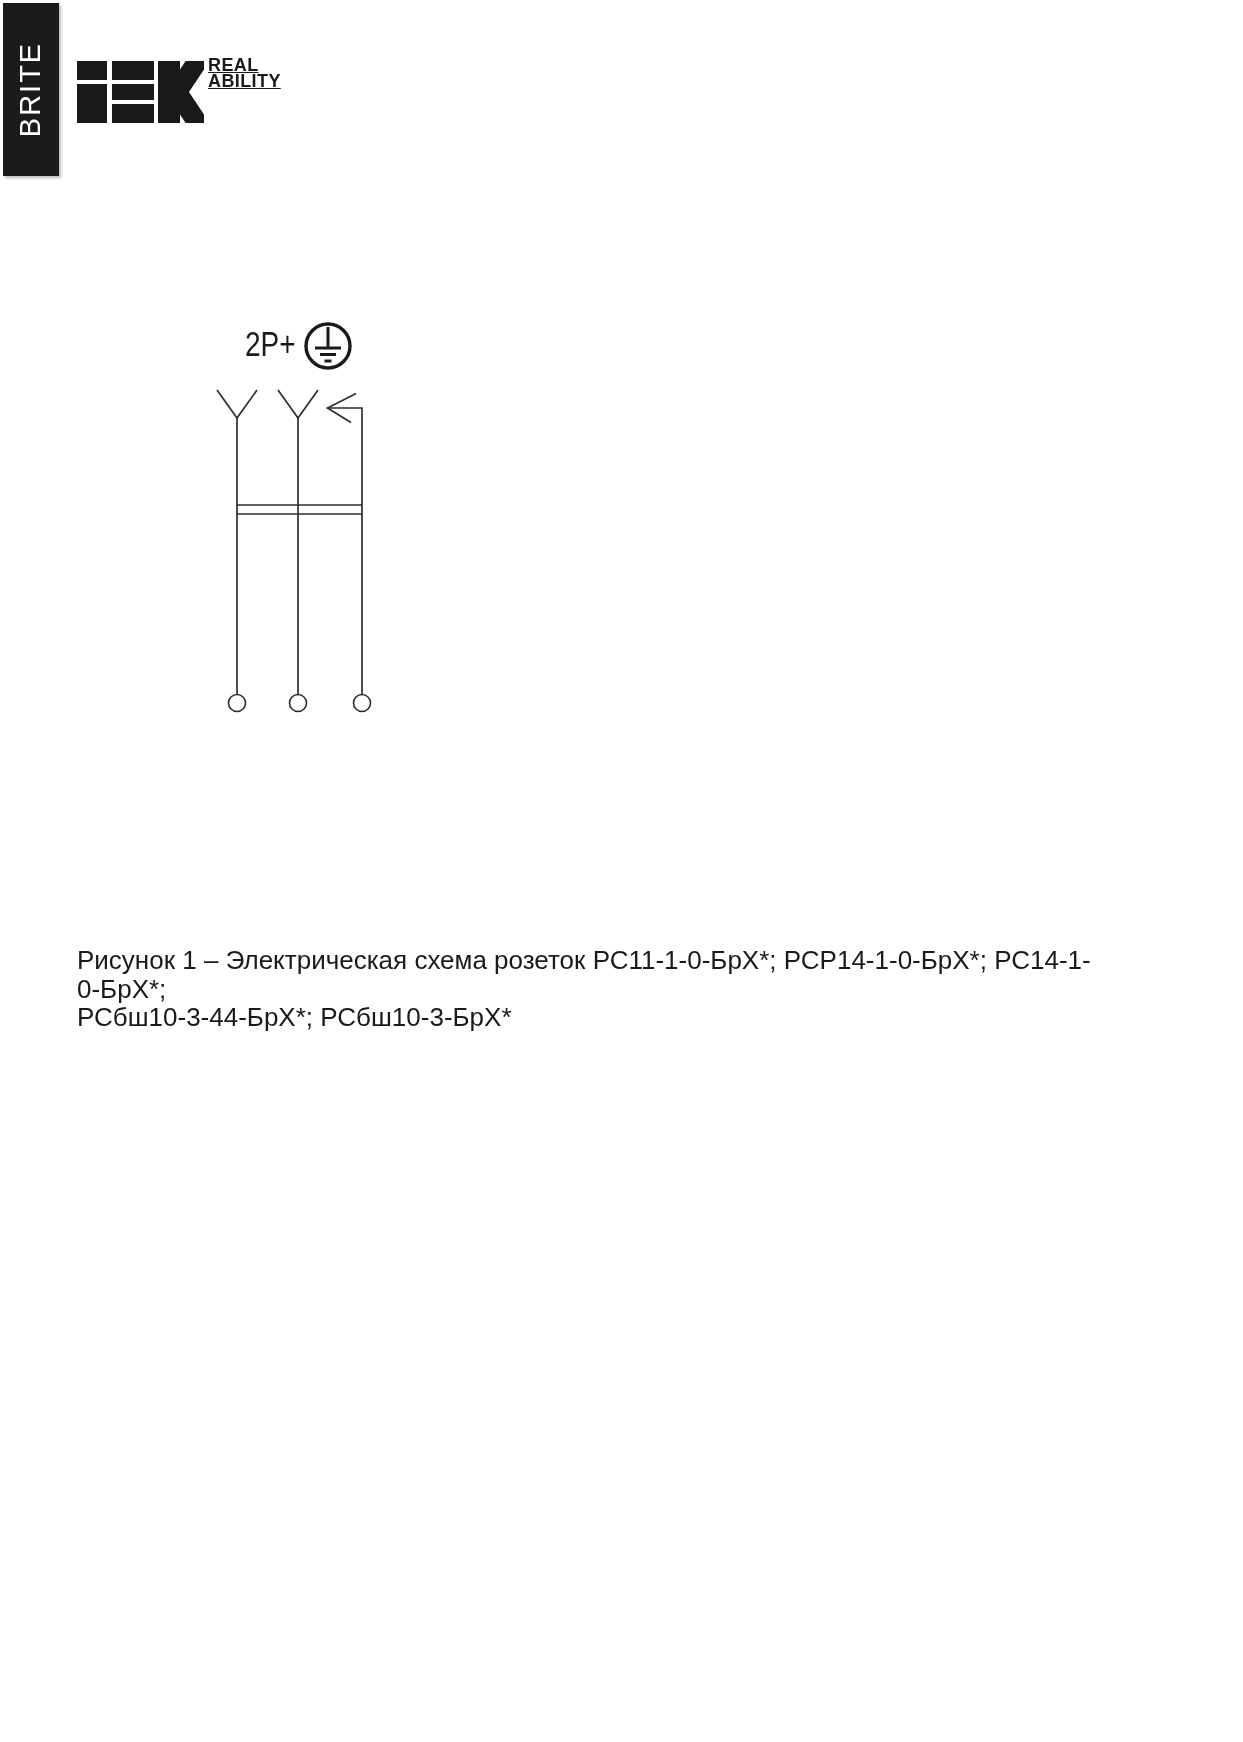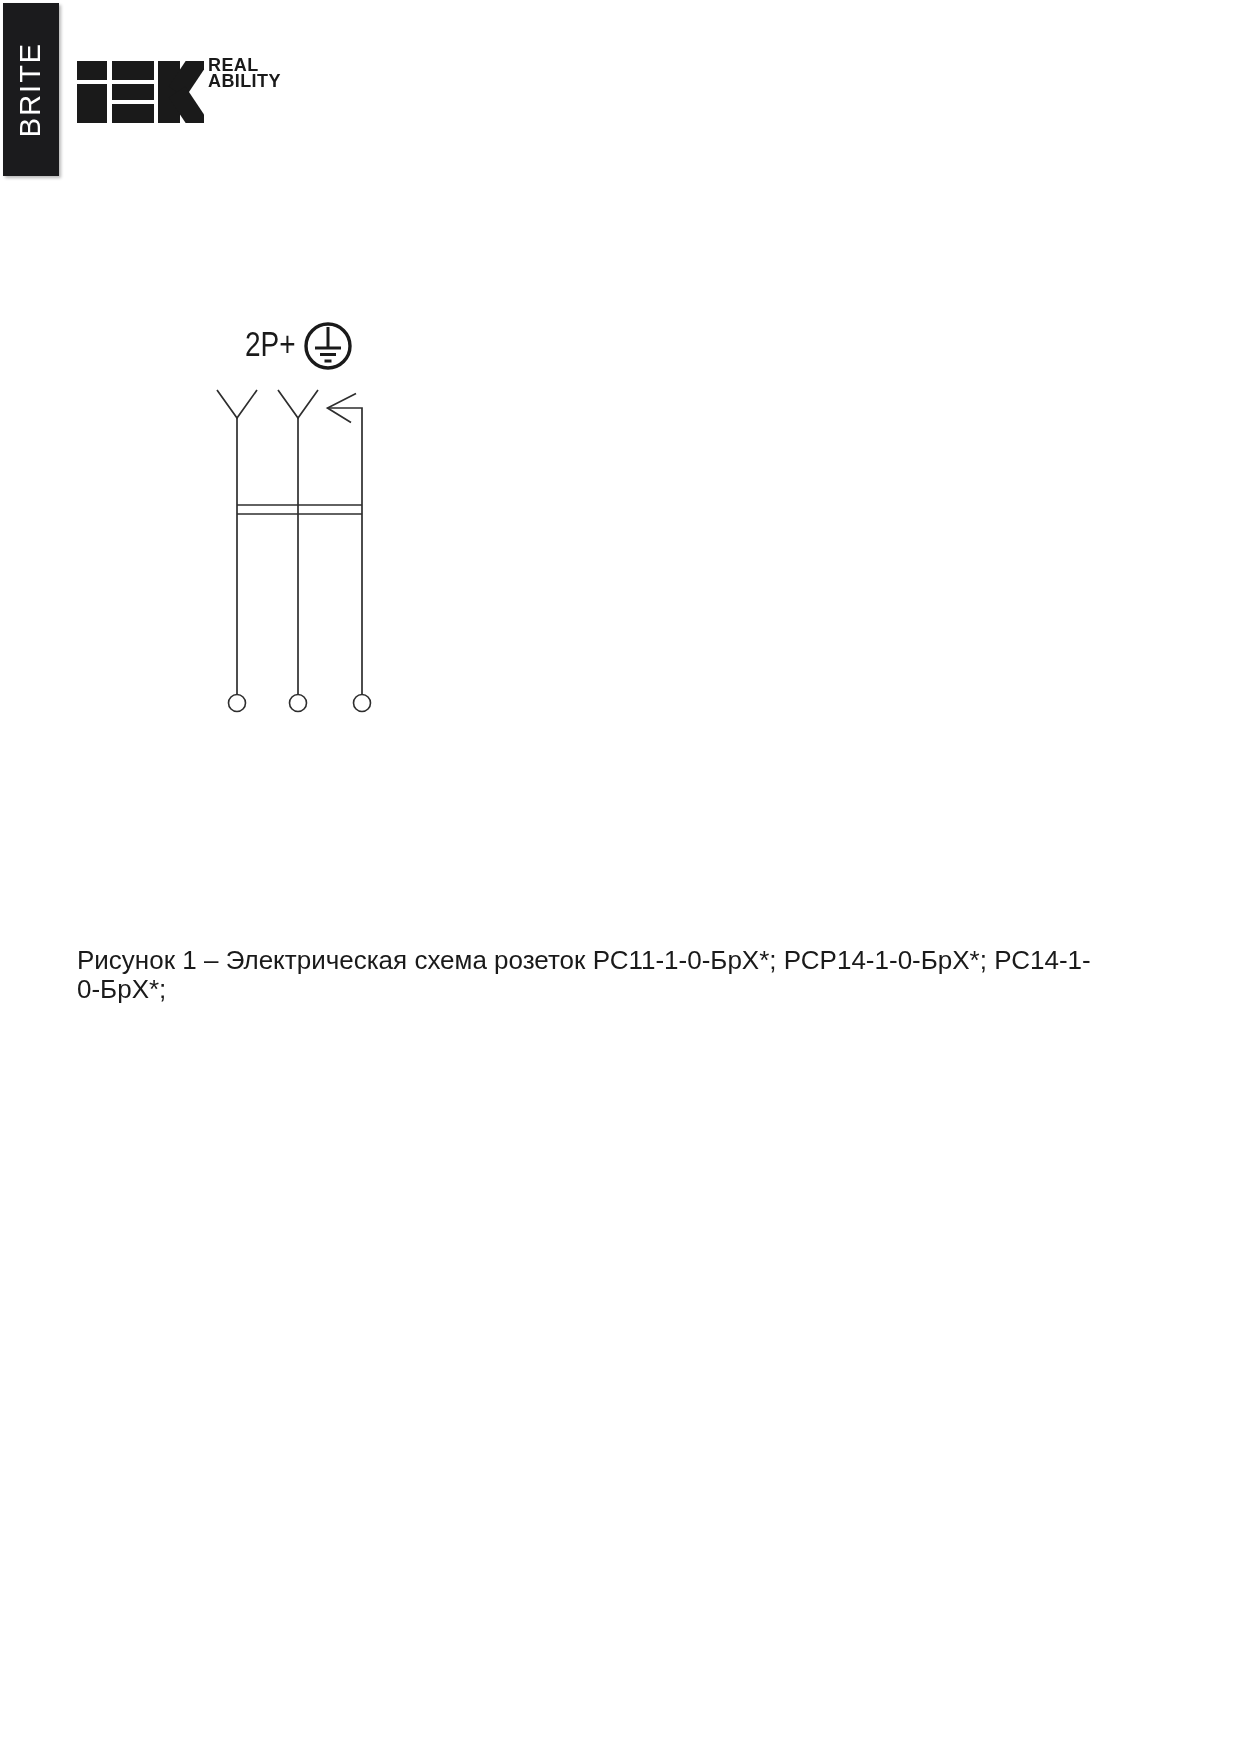--- a/index.html
+++ b/index.html
@@ -27,21 +27,21 @@
     letter-spacing: 2px;
     white-space: nowrap;
     font-weight: 400;
   }
 
   
   .iek-logo { position: absolute; left: 77px; top: 61px; }
   .brand-tagline {
     position: absolute; left: 208px; top: 58px;
     font-weight: 700; font-size: 18px; line-height: 15.5px;
-    letter-spacing: 0.4px; color: #1a1a1a;
+    letter-spacing: 0.4px; color: #1a1a1a; text-decoration: underline;
   }
 
   
   .schematic-svg { position: absolute; left: 0; top: 0; }
   .pole-label {
     position: absolute; left: 245px; top: 326px;
     font-size: 35px; line-height: 1; color: #1a1a1a;
     transform: scaleX(0.8); transform-origin: left top;
     white-space: nowrap;
   }
@@ -116,13 +116,14 @@
     <g stroke-width="1.6" fill="#ffffff">
       <circle cx="237" cy="703" r="8.5"></circle>
       <circle cx="298" cy="703" r="8.5"></circle>
       <circle cx="362" cy="703" r="8.5"></circle>
     </g>
   </g>
 </svg>
 
 <div class="figure-caption">
   <div>Рисунок 1 – Электрическая схема розеток РС11-1-0-БрХ*; РСР14-1-0-БрХ*; РС14-1-0-БрХ*;</div>
+  <div>РСбш10-3-44-БрХ*; РСбш10-3-БрХ*</div>
 </div>
 
 </body></html>

